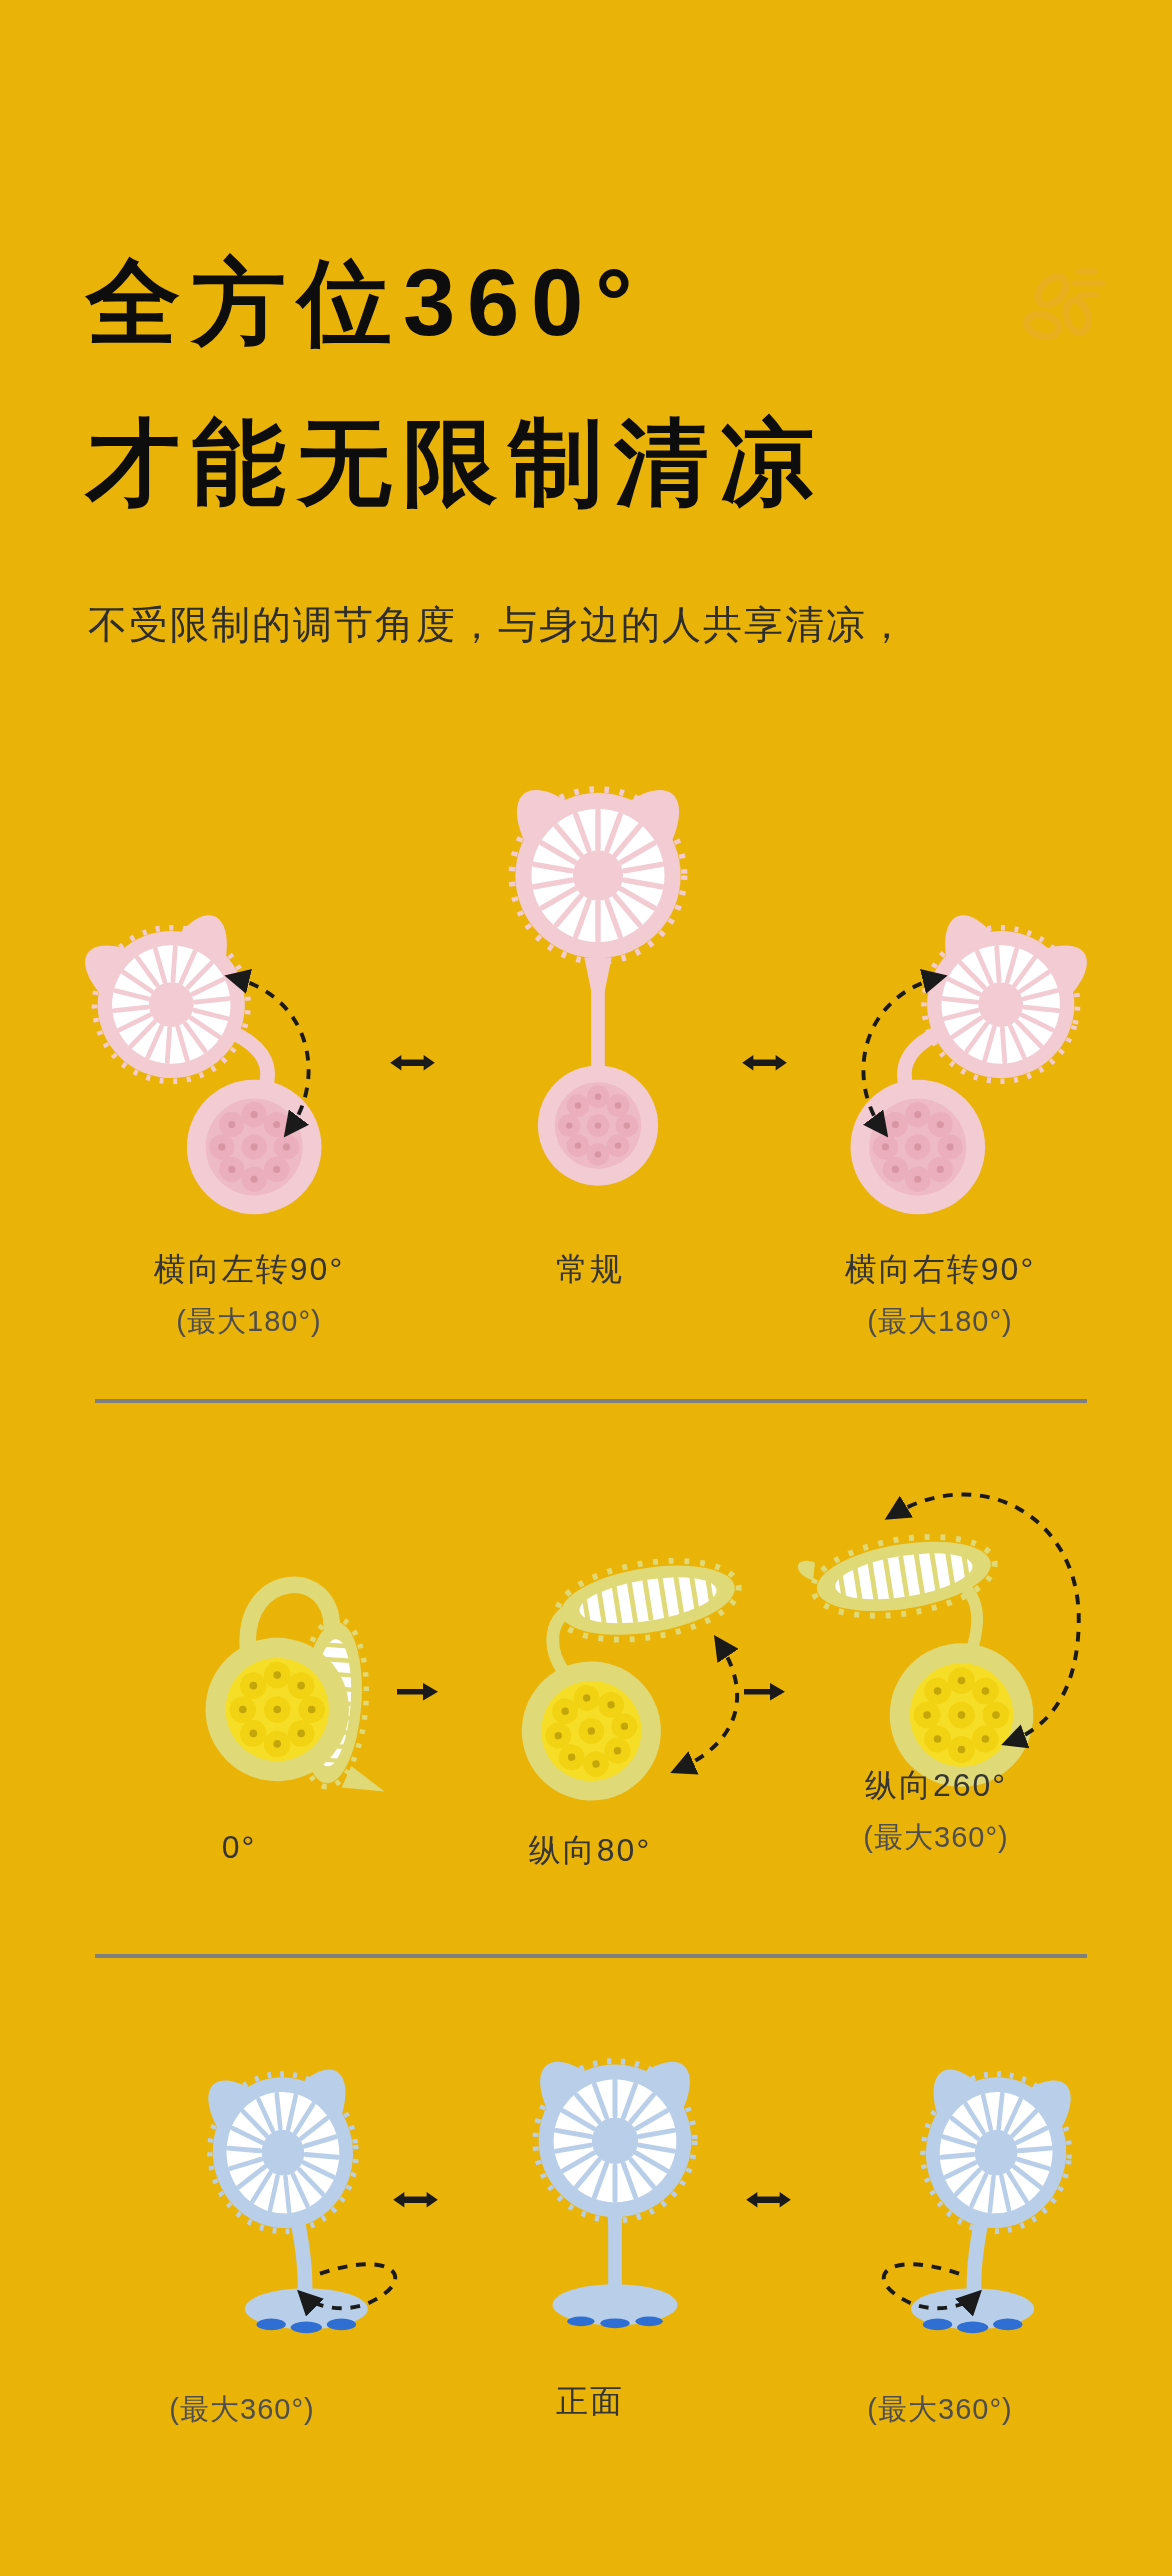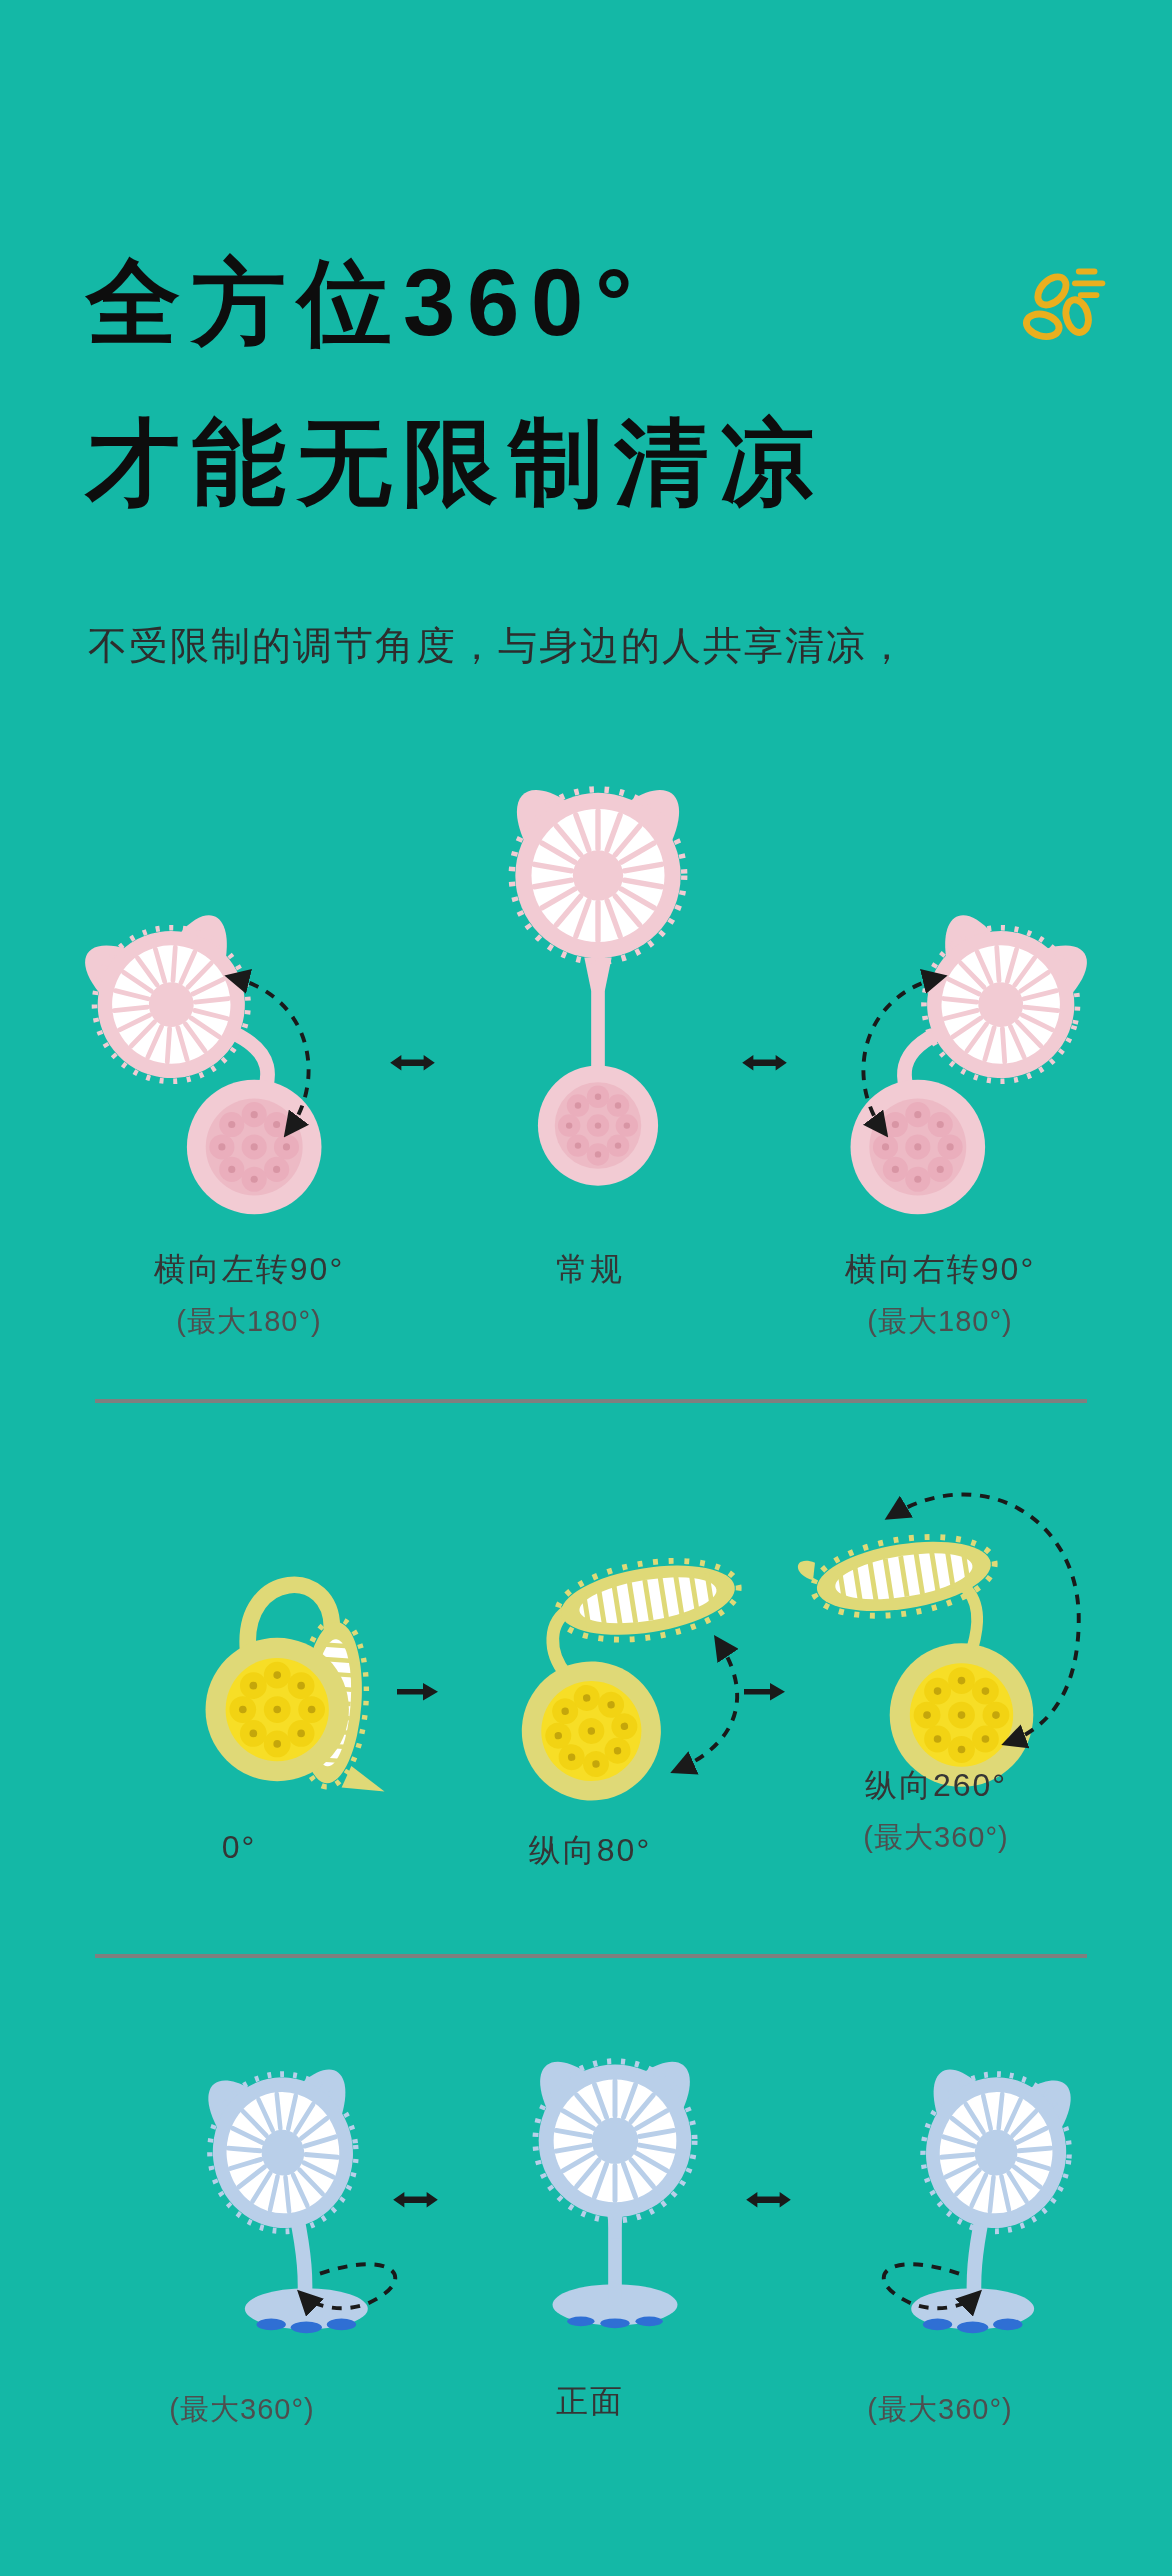--- a/index.html
+++ b/index.html
@@ -1,21 +1,21 @@
 <!DOCTYPE html>
 <html><head>
 <meta charset="utf-8">
 <style>
   html,body{margin:0;padding:0;background:#fff;}
-  .page{position:relative;width:1172px;height:2576px;background:#14b8a6;overflow:hidden;
+  .page{position:relative;width:1172px;height:2576px;background:#eab308;overflow:hidden;
         font-family:"Liberation Sans","DejaVu Sans",sans-serif;}
   .title{position:absolute;left:86px;top:223px;font-size:94px;font-weight:700;color:#0d0d0d;
          line-height:1.7;letter-spacing:11.7px;}
   .title span{display:block;}
-  .subtitle{position:absolute;left:88px;top:598px;font-size:39px;color:#2d2d2d;letter-spacing:2px;margin-top:21px;}
+  .subtitle{position:absolute;left:88px;top:598px;font-size:39px;color:#2d2d2d;letter-spacing:2px;}
   .fig{position:absolute;overflow:visible;}
   svg{overflow:visible;}
   .neck{fill:none;stroke:currentColor;stroke-linecap:round;}
   .dash{fill:none;stroke:#1a1a1a;stroke-width:4;stroke-dasharray:10 9;}
   .cell-label{position:absolute;width:352px;text-align:center;}
   .cell-label .main{font-size:32px;font-weight:500;color:#353535;letter-spacing:2px;}
   .cell-label .sub{font-size:29px;color:#4e4e4e;margin-top:10px;letter-spacing:1px;}
   .divider{position:absolute;left:95px;width:992px;height:3.9px;background:#7f7f7f;}
   .sarrow{position:absolute;}
 </style>

